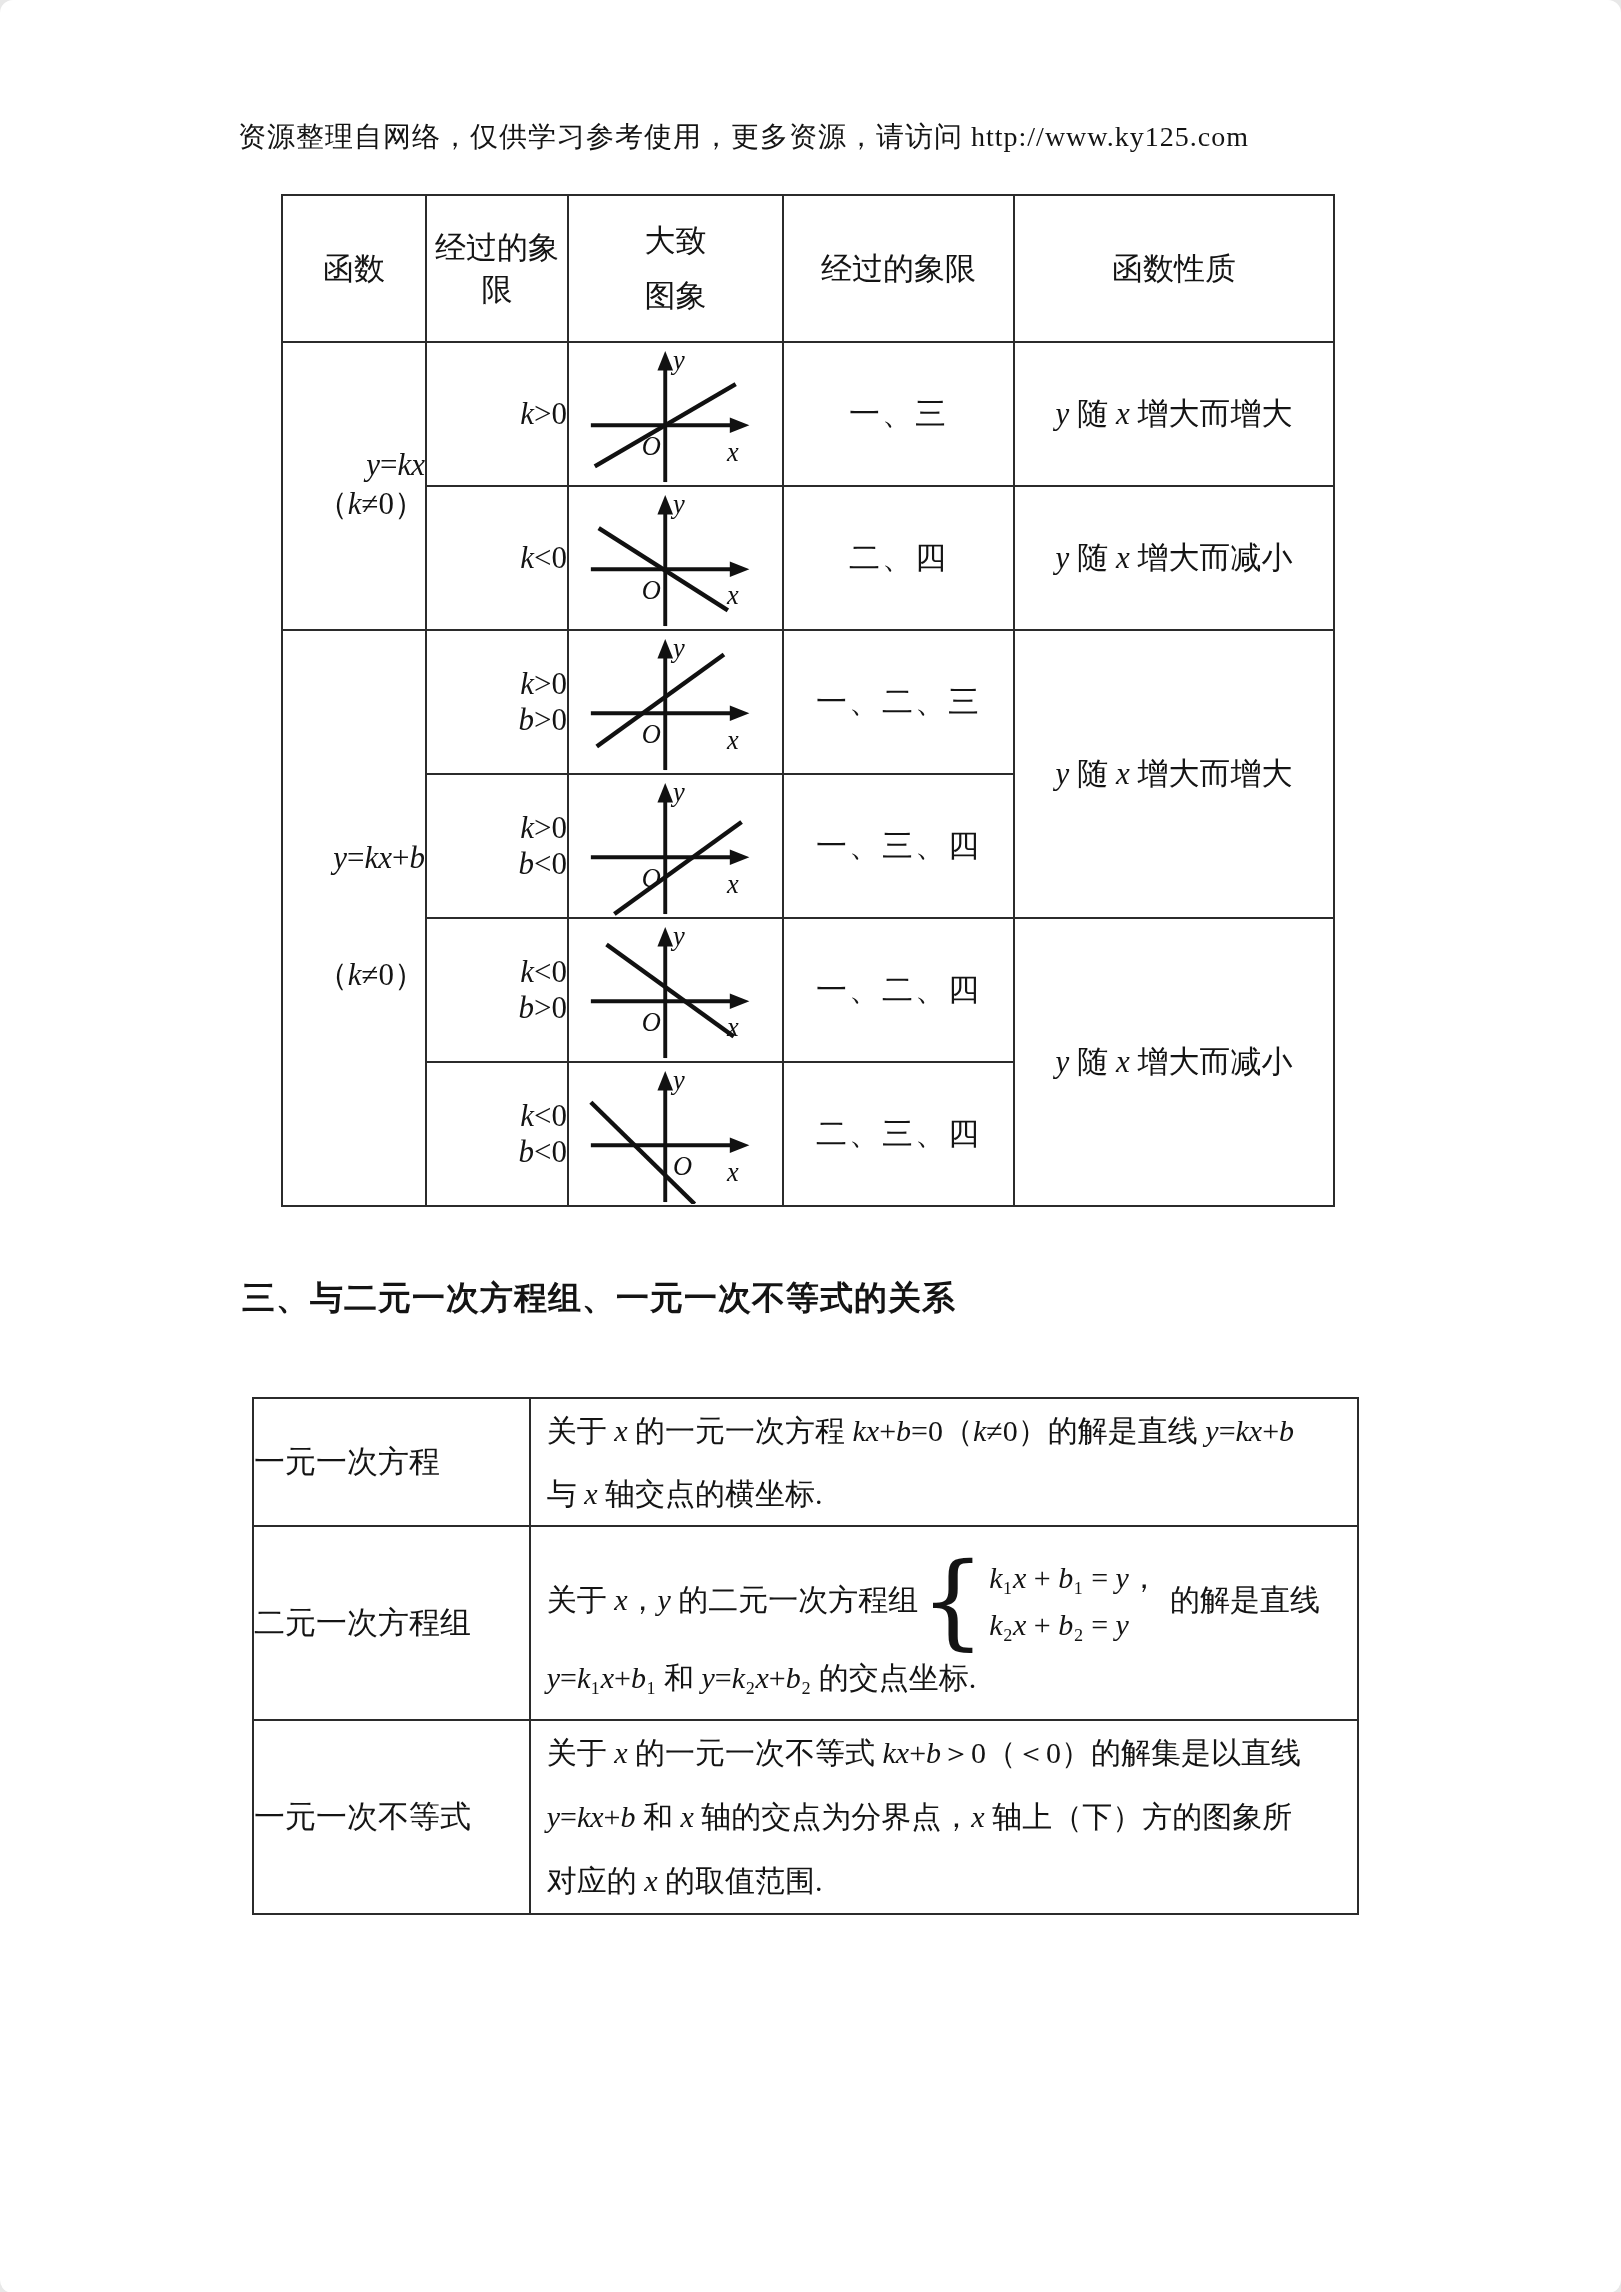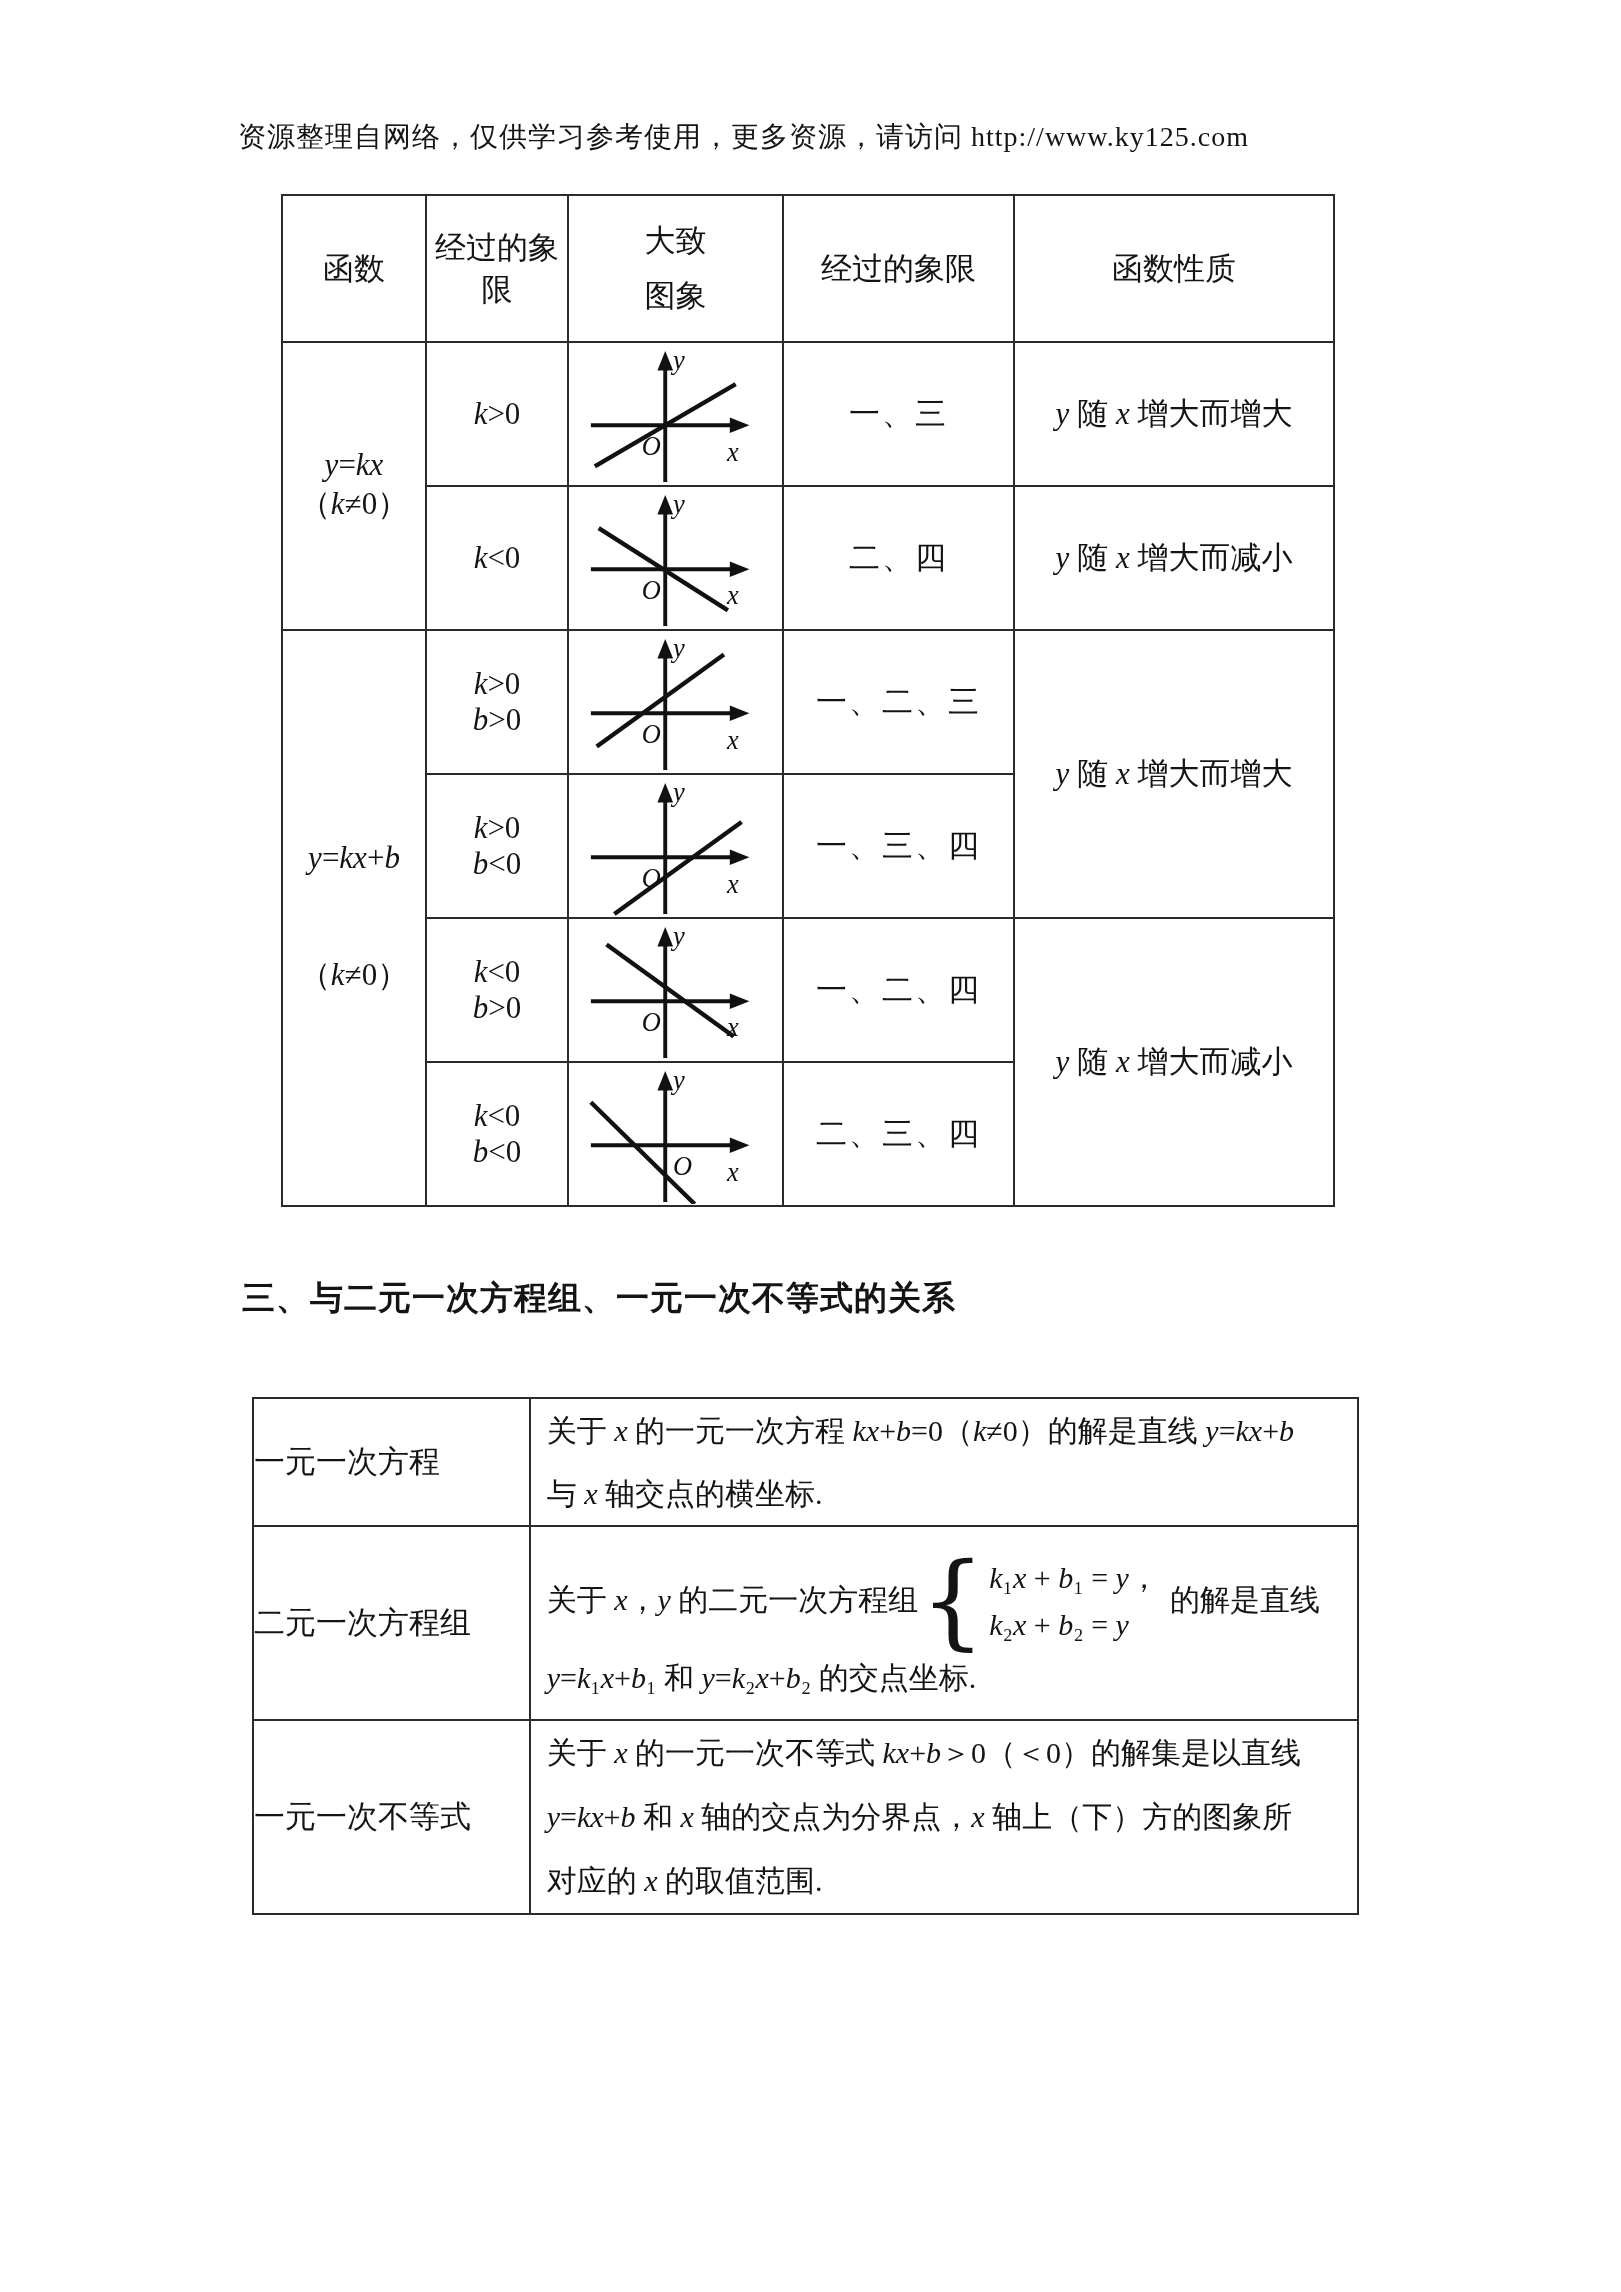--- a/index.html
+++ b/index.html
@@ -1,28 +1,28 @@
 <!DOCTYPE html>
 <html><head>
 <meta charset="utf-8">
 <style>
   html,body{margin:0;padding:0;background:#e8e8e8;}
   .page{position:relative;width:1621px;height:2293px;background:#ffffff;margin:0 auto;
-        font-family:"Liberation Serif","DejaVu Serif",serif;color:#141414;overflow:hidden;}
+        font-family:"Liberation Serif","DejaVu Serif",serif;color:#141414;overflow:hidden;border-radius:13px;}
   .header-line{position:absolute;left:238px;top:118px;font-size:28px;letter-spacing:1px;white-space:nowrap;}
 
   
   table{border-collapse:collapse;table-layout:fixed;}
   .t1{position:absolute;left:281px;top:194px;}
   .t1 th,.t1 td{border:2px solid #2b2b2b;text-align:center;vertical-align:middle;
                 font-size:31px;font-weight:normal;padding:0;}
   .t1 tr.hrow{height:147px;padding-left:12px;}
   .t1 tr.drow{height:144px;}
   .wrap2{display:inline-block;width:73px;line-height:1.75;}
-  .stack{display:flex;flex-direction:column;align-items:center;justify-content:space-around;height:100%;}
+  .stack{display:flex;flex-direction:column;align-items:flex-end;justify-content:space-around;height:100%;}
   .stack.tight{justify-content:center;gap:78px;}
   .mathcell{font-size:30px;}
   .prop{white-space:nowrap;margin-top:20px;}
   .quad{letter-spacing:2px;}
   .graph-cell svg{display:block;margin:2px auto 0 auto;}
 
   
   .sec{position:absolute;left:242px;top:1276px;font-family:"Liberation Sans","DejaVu Sans",sans-serif;
        font-weight:bold;font-size:33px;letter-spacing:1px;white-space:nowrap;}
 

